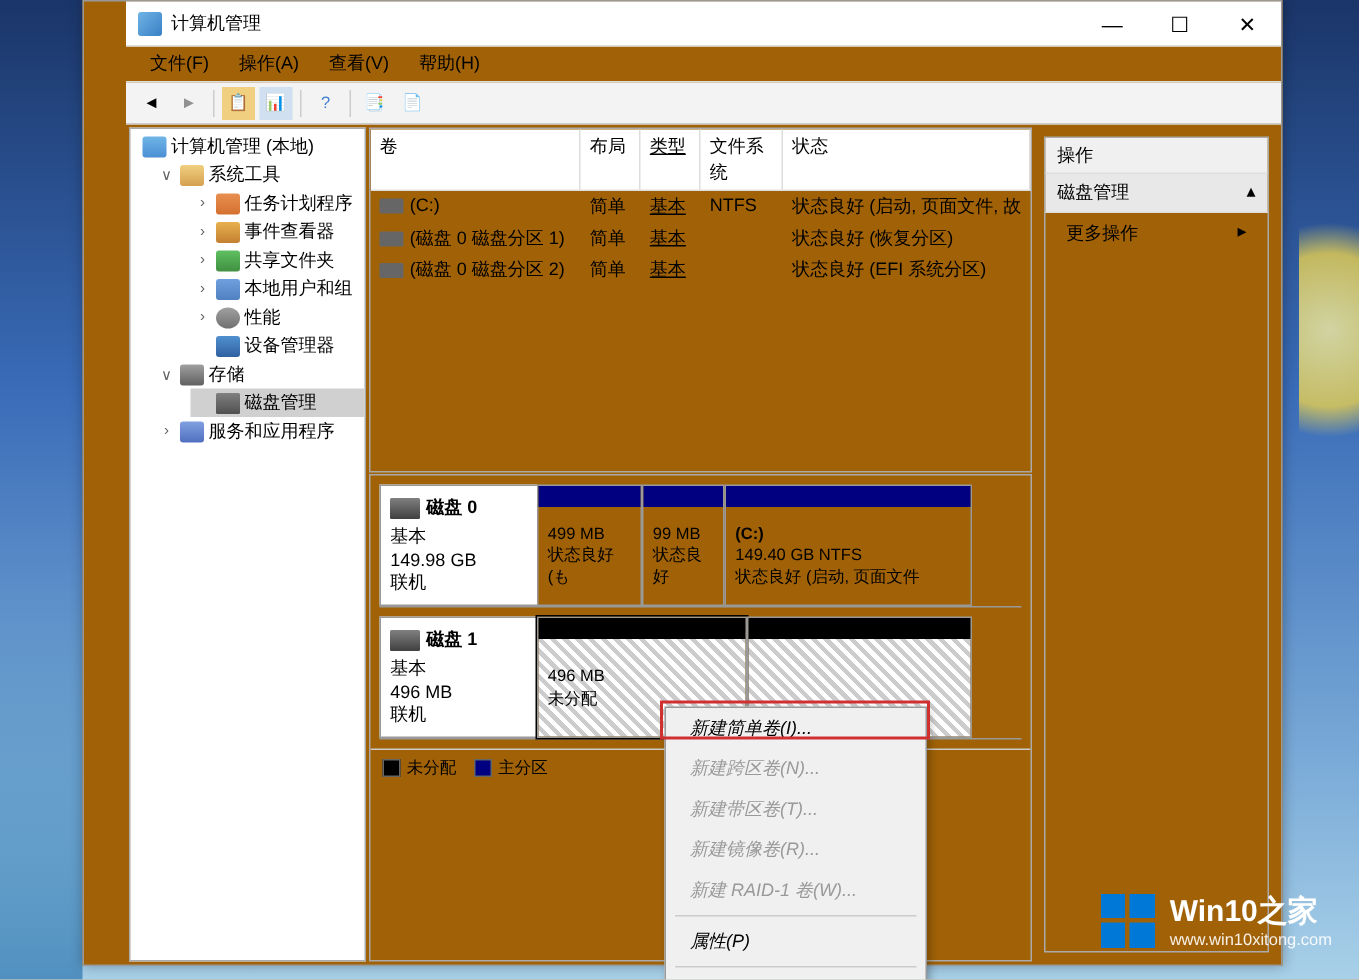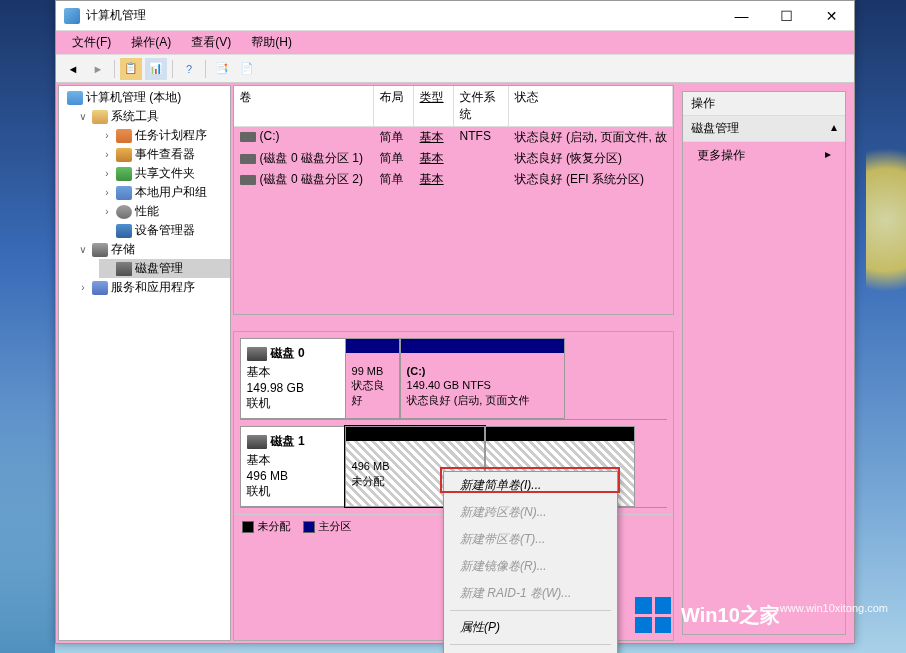--- a/index.html
+++ b/index.html
@@ -1,17 +1,17 @@
 <!DOCTYPE html>
 <html><head>
 <meta charset="utf-8">
 <style>
 * { box-sizing: border-box; margin: 0; padding: 0; font-family: "Microsoft YaHei", "Segoe UI", sans-serif; }
 body { width: 906px; height: 653px; background: linear-gradient(180deg,#1a3568 0%,#3a6cb8 40%,#7eaed9 80%,#a8d0e8 100%); overflow: hidden; position: relative; }
-.window { position: absolute; top: 0; left: 55px; width: 800px; height: 644px; background: #f9a8d4; border: 1px solid #999; box-shadow: 0 0 8px rgba(0,0,0,0.3); }
+.window { position: absolute; top: 0; left: 55px; width: 800px; height: 644px; background: #a16207; border: 1px solid #999; box-shadow: 0 0 8px rgba(0,0,0,0.3); padding-left: 28px; }
 .titlebar { height: 30px; display: flex; align-items: center; justify-content: space-between; padding: 0 0 0 8px; background: #fff; border-bottom: 1px solid #ddd; }
 .titlebar-left { display: flex; align-items: center; gap: 6px; font-size: 12px; }
 .titlebar-icon { width: 16px; height: 16px; background: linear-gradient(135deg,#6fb5e6,#3a7fc4); border-radius: 2px; }
 .win-controls { display: flex; }
 .win-btn { width: 45px; height: 29px; display: flex; align-items: center; justify-content: center; cursor: pointer; font-size: 14px; }
 .menubar { height: 24px; display: flex; align-items: center; padding: 0 6px; font-size: 12px; border-bottom: 1px solid #ddd; }
 .menu-item { padding: 3px 10px; cursor: pointer; }
 .toolbar { height: 28px; display: flex; align-items: center; padding: 0 6px; gap: 3px; border-bottom: 1px solid #ccc; background: #f3f3f3; }
 .tool-btn { width: 22px; height: 22px; border: 1px solid transparent; display: flex; align-items: center; justify-content: center; cursor: pointer; font-size: 11px; }
 .tool-sep { width: 1px; height: 18px; background: #ccc; margin: 0 2px; }
@@ -34,21 +34,21 @@
 .icon-disk { background: linear-gradient(#808080,#505050); border-radius: 1px; }
 .icon-svc { background: linear-gradient(#80a0e0,#5070c0); border-radius: 2px; }
 .center-panel { flex: 1; display: flex; flex-direction: column; margin: 2px 0; }
 .volume-list { border: 1px solid #aaa; height: 230px; overflow: auto; }
 .vol-header { display: flex; background: #fff; border-bottom: 1px solid #ddd; font-size: 12px; }
 .vol-header > div { padding: 3px 6px; border-right: 1px solid #ddd; }
 .vol-row { display: flex; font-size: 12px; padding: 1px 0; }
 .vol-row > div { padding: 1px 6px; white-space: nowrap; overflow: hidden; }
 .vol-icon { width: 16px; height: 10px; background: #666; display: inline-block; margin-right: 4px; vertical-align: middle; border-radius: 1px; }
 .col-vol { width: 140px; } .col-layout { width: 40px; } .col-type { width: 40px; text-decoration: underline; } .col-fs { width: 55px; } .col-status { flex: 1; }
-.disk-map { border: 1px solid #aaa; margin-top: 16px; flex: 1; overflow: auto; padding: 0; }
+.disk-map { border: 1px solid #aaa; margin-top: 1px; flex: 1; overflow: auto; padding: 0; }
 .disk-row { display: flex; border-bottom: 1px solid #999; margin: 6px; }
 .disk-label { width: 105px; background: #fff; padding: 6px; font-size: 12px; border: 1px solid #999; border-right: none; }
 .disk-label .disk-name { display: flex; align-items: center; gap: 4px; margin-bottom: 2px; }
 .disk-label .disk-icon-big { width: 20px; height: 14px; background: linear-gradient(#808080,#404040); border-radius: 1px; }
 .disk-parts { flex: 1; display: flex; }
 .part { border: 1px solid #999; font-size: 11px; padding: 4px 6px; display: flex; flex-direction: column; justify-content: center; position: relative; }
 .part-header { position: absolute; top: 0; left: 0; right: 0; height: 14px; }
 .part-primary .part-header { background: #000080; }
 .part-unalloc { background: repeating-linear-gradient(45deg,#fff,#fff 3px,#ccc 3px,#ccc 6px); }
 .part-unalloc .part-header { background: #000; }
@@ -61,21 +61,21 @@
 .action-section { background: #e8e8e8; padding: 4px 8px; display: flex; justify-content: space-between; border-bottom: 1px solid #ddd; }
 .action-item { padding: 5px 14px; display: flex; justify-content: space-between; cursor: pointer; }
 .context-menu { position: absolute; left: 443px; top: 471px; width: 175px; background: #f0f0f0; border: 1px solid #999; box-shadow: 2px 2px 6px rgba(0,0,0,0.3); font-size: 12px; z-index: 100; }
 .ctx-item { padding: 5px 16px; cursor: pointer; font-style: italic; }
 .ctx-item.disabled { color: #999; cursor: default; }
 .ctx-sep { height: 1px; background: #ccc; margin: 3px 6px; }
 .highlight-box { position: absolute; left: 440px; top: 467px; width: 180px; height: 26px; border: 2px solid #d03030; z-index: 200; pointer-events: none; }
 .watermark { position: absolute; right: 18px; bottom: 20px; display: flex; align-items: center; gap: 10px; color: #fff; z-index: 50; font-family: Arial, sans-serif; }
 .wm-logo { width: 36px; height: 36px; display: grid; grid-template-columns: 1fr 1fr; grid-template-rows: 1fr 1fr; gap: 3px; }
 .wm-logo > div { background: #0078d7; }
-.wm-text { display: flex; flex-direction: row; }
+.wm-text { display: flex; flex-direction: column; }
 .wm-title { font-size: 20px; font-weight: bold; }
 .wm-url { font-size: 11px; opacity: 0.9; }
 .bg-decor1 { position: absolute; right: 0; top: 120px; width: 40px; height: 200px; background: radial-gradient(circle,#f8f0a0 0%,#e8d050 50%,transparent 70%); opacity: 0.8; }
 .bg-decor2 { position: absolute; left: 0; bottom: 0; width: 55px; height: 280px; background: linear-gradient(180deg,transparent,#5090c0); }
 </style>
 </head>
 <body>
 
 <div class="bg-decor1"></div>
 <div class="bg-decor2"></div>
@@ -223,20 +223,24 @@
               <div class="disk-label">
                 <div class="disk-name">
                   <span class="disk-icon-big"></span>
                   <b>磁盘 0</b>
                 </div>
                 <div>基本</div>
                 <div>149.98 GB</div>
                 <div>联机</div>
               </div>
               <div class="disk-parts">
+                <div class="part part-primary" style="width: 70px;">
+                  <div class="part-header"></div>
+                  <div class="part-body">499 MB<br>状态良好 (も</div>
+                </div>
                 <div class="part part-primary" style="width: 55px;">
                   <div class="part-header"></div>
                   <div class="part-body">99 MB<br>状态良好</div>
                 </div>
                 <div class="part part-primary" style="width: 165px;">
                   <div class="part-header"></div>
                   <div class="part-body"><b>(C:)</b><br>149.40 GB NTFS<br>状态良好 (启动, 页面文件</div>
                 </div>
               </div>
             </div>

